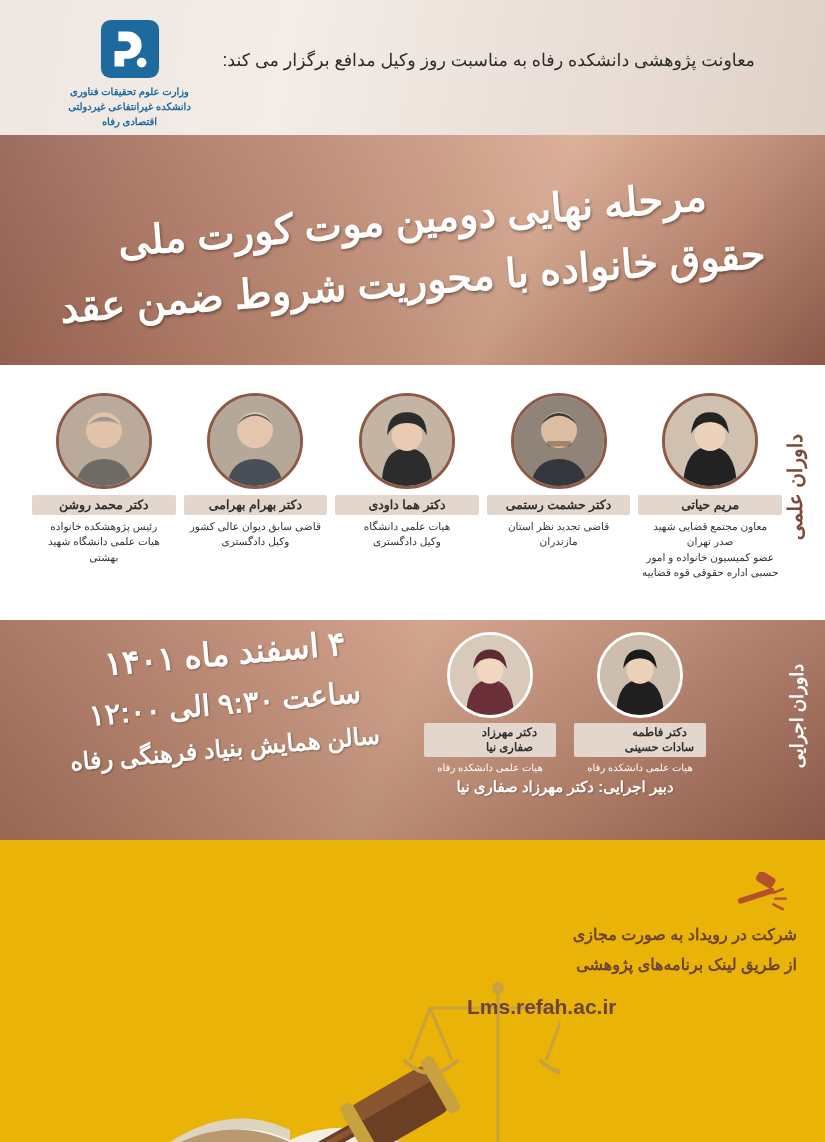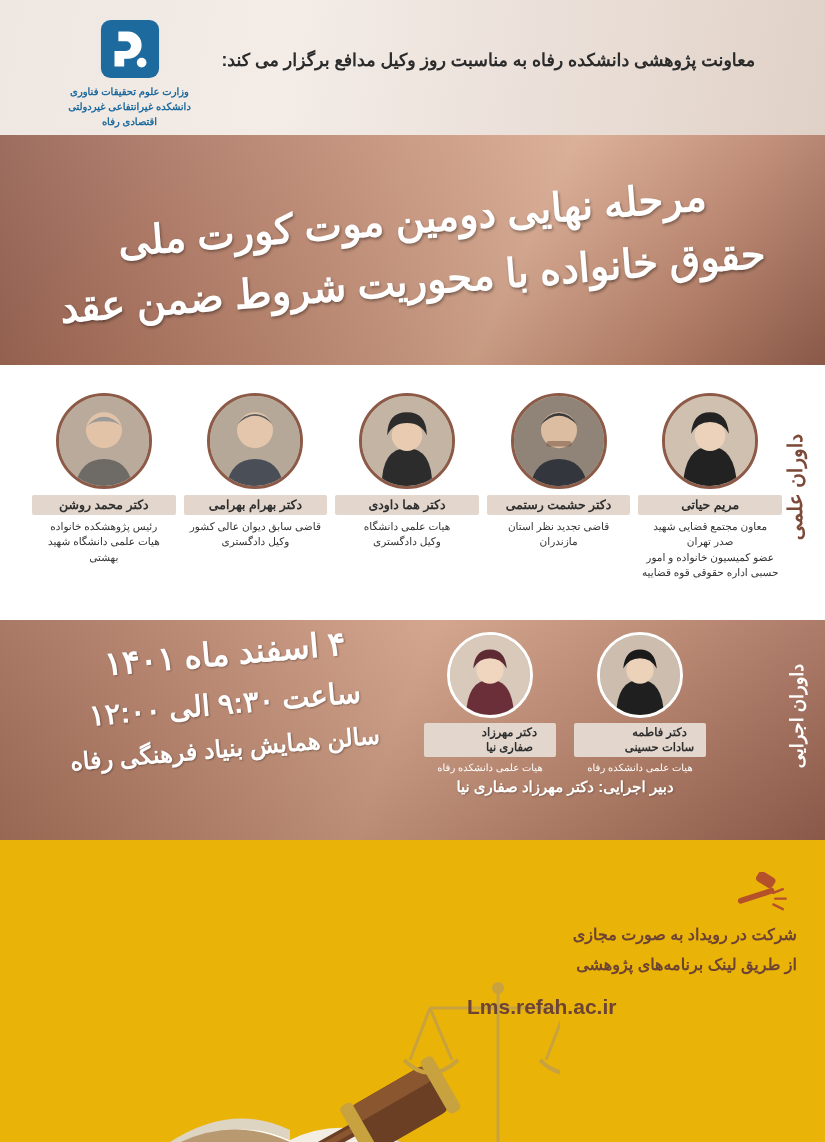--- a/index.html
+++ b/index.html
@@ -29,21 +29,21 @@
     box-sizing: border-box;
   }
   .header-text {
     position: absolute;
     top: 48px;
     right: 70px;
     width: 600px;
     text-align: right;
     direction: rtl;
     font-size: 17.5px;
-    font-weight: bold;
+    font-weight: normal;
     color: #2b2b2b;
     letter-spacing: 0;
     line-height: 1.4;
   }
   .logo-wrap {
     position: absolute;
     top: 18px;
     left: 62px;
     width: 135px;
     text-align: center;

